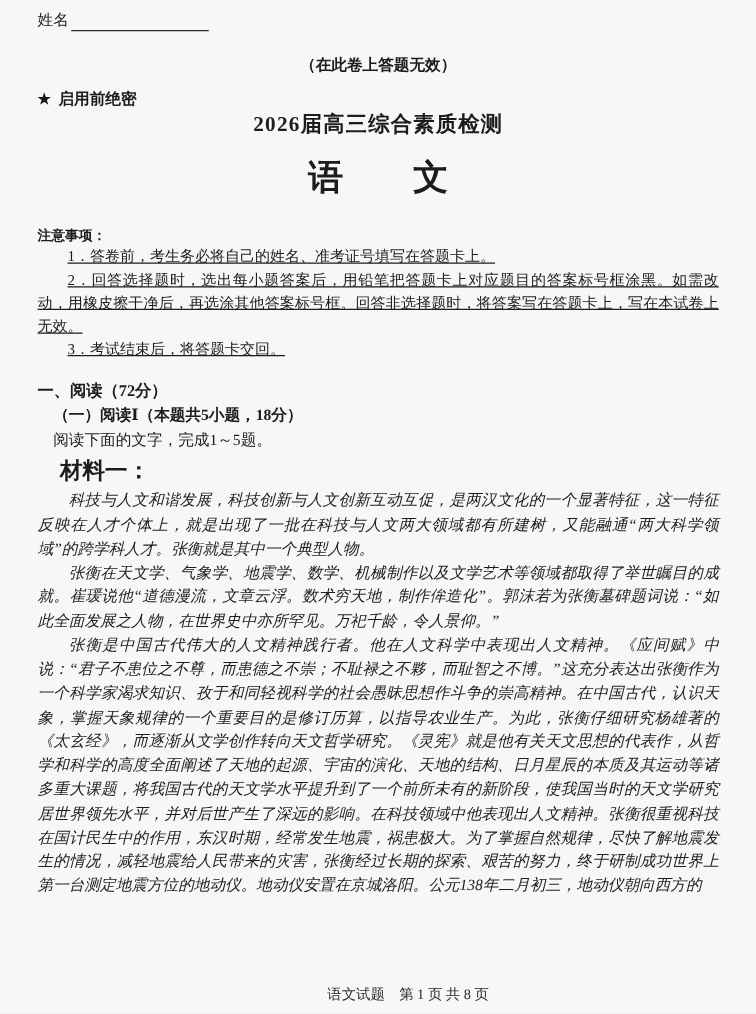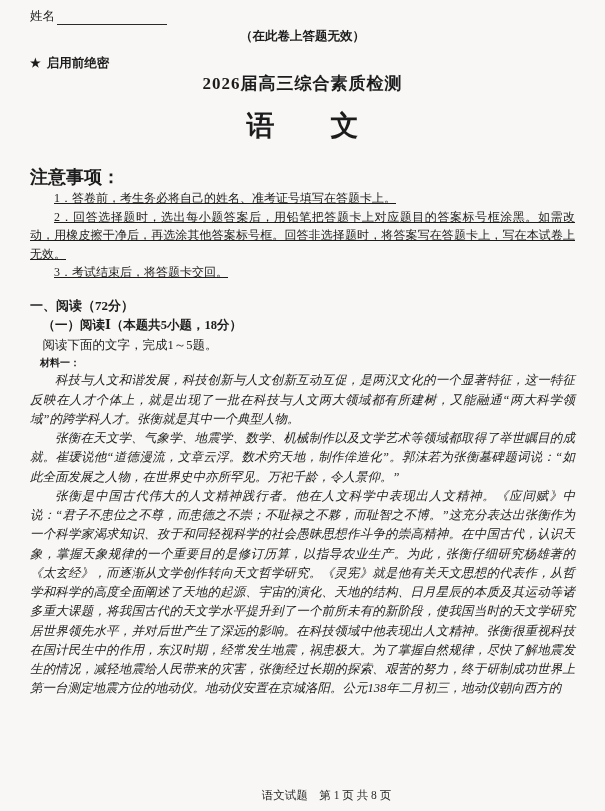--- a/index.html
+++ b/index.html
@@ -30,21 +30,21 @@
     display: inline-block;
     width: 110px;
     border-bottom: 1px solid #2a2a2a;
     height: 13px;
     margin-left: 2px;
   }
   .invalid-note {
     text-align: center;
     font-size: 12.5px;
     font-weight: bold;
-    margin-top: 3px;
+    margin-top: 19px;
   }
   .secret-row {
     display: flex;
     align-items: center;
     font-size: 12.5px;
     font-weight: bold;
     margin-top: 10px;
   }
   .star { font-size: 12px; margin-right: 6px; color: #1a1a1a; }
   .exam-title {
@@ -57,21 +57,21 @@
   .subject-title {
     text-align: center;
     font-size: 28px;
     font-weight: bold;
     margin-top: 12px;
     margin-bottom: 20px;
     letter-spacing: 14px;
     text-indent: 14px;
   }
   .notes-title {
-    font-size: 18px;
+    font-size: 11px;
     font-weight: bold;
     margin-top: 6px;
   }
   .note-item {
     font-size: 12px;
     line-height: 1.55;
     text-align: justify;
     text-indent: 2em;
     text-decoration: underline;
   }
@@ -86,21 +86,21 @@
     font-weight: bold;
     text-indent: 1em;
     line-height: 1.6;
   }
   .instruction {
     font-size: 12.5px;
     text-indent: 1em;
     line-height: 1.6;
   }
   .material-label {
-    font-size: 10px;
+    font-size: 18px;
     font-weight: bold;
     text-indent: 1em;
     line-height: 1.6;
   }
   .para {
     font-size: 12.5px;
     line-height: 1.54;
     text-align: justify;
     text-indent: 2em;
     font-style: italic;

